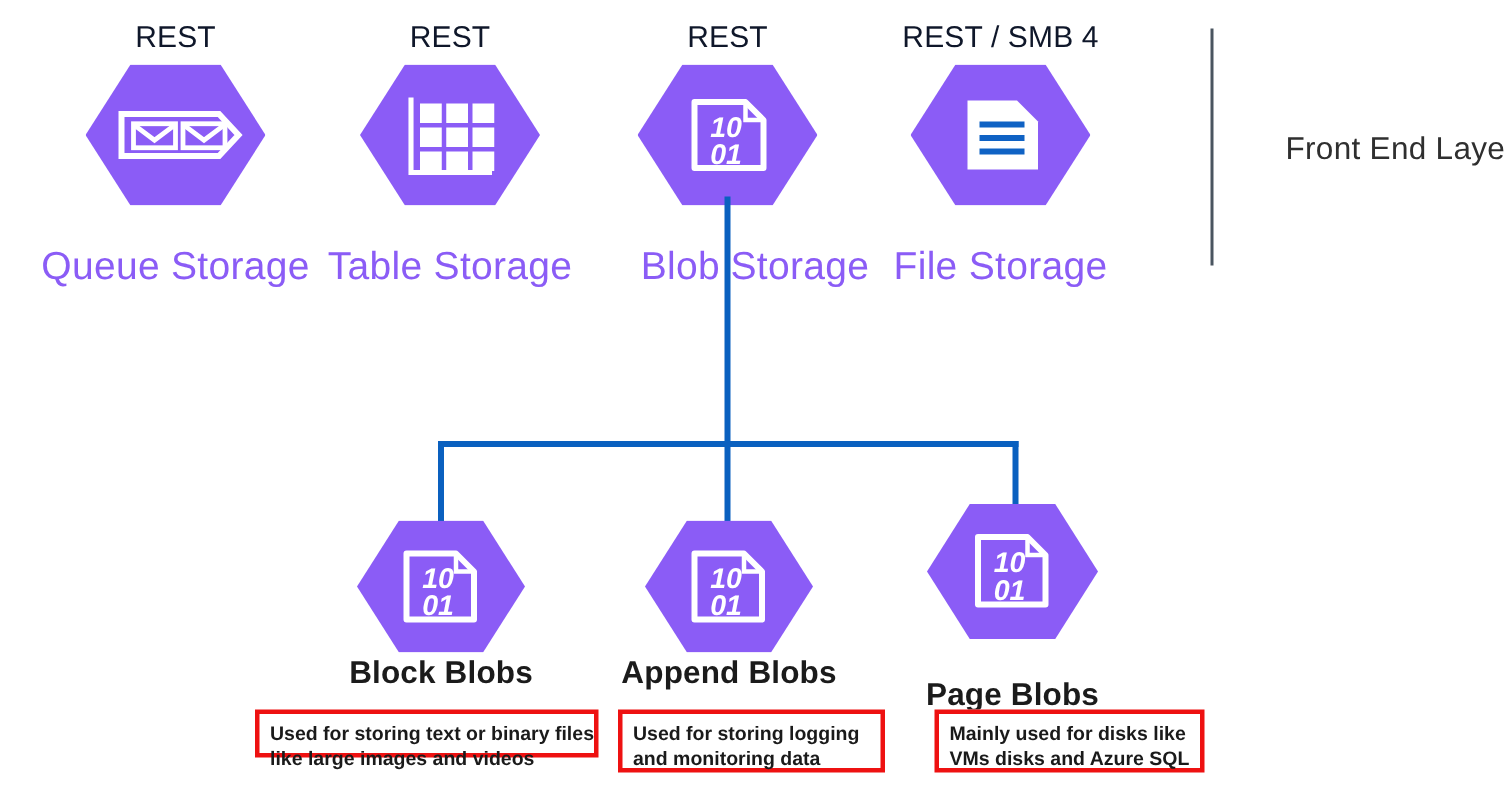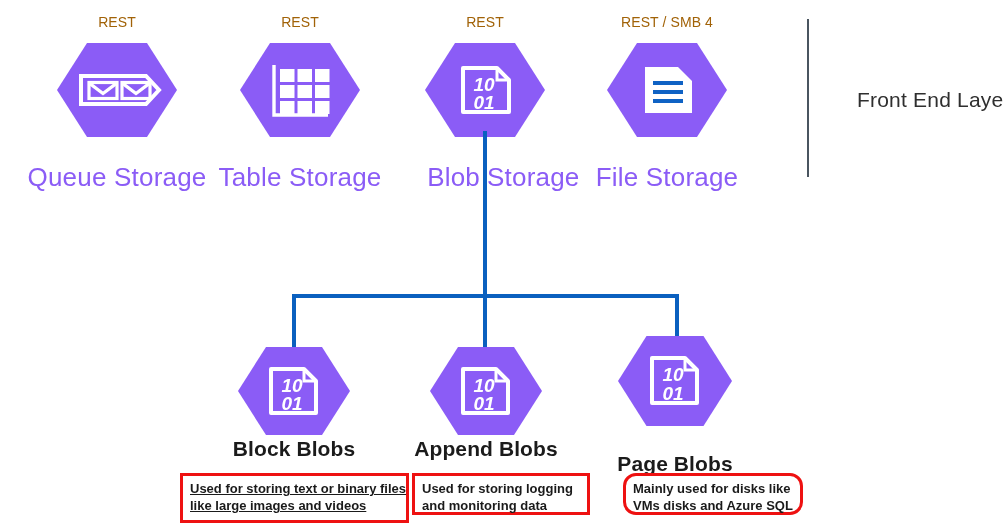--- a/index.html
+++ b/index.html
@@ -7,21 +7,21 @@
     width:1004px;height:527px;position:relative;overflow:hidden;
     background:#ffffff;
     font-family:"Liberation Sans","DejaVu Sans",sans-serif;
     -webkit-font-smoothing:antialiased;
   }
   #stage{position:absolute;left:0;top:0;width:1004px;height:527px;}
 
   
   .proto{
     position:absolute;text-align:center;
-    font-size:14px;color:#a16207;font-weight:400;
+    font-size:20px;color:#0f172a;font-weight:400;
     white-space:nowrap;letter-spacing:.1px;
   }
 
   
   .hex{
     position:absolute;
     background:#8b5cf6;
     -webkit-clip-path:polygon(25% 0%,75% 0%,100% 50%,75% 100%,25% 100%,0% 50%);
     clip-path:polygon(25% 0%,75% 0%,100% 50%,75% 100%,25% 100%,0% 50%);
     font-style:italic;
@@ -162,28 +162,28 @@
       <path d="M67 22 V34 H79" fill="none" stroke="#ffffff" stroke-width="3"></path>
       <text x="55" y="45" fill="#ffffff" font-size="19" font-weight="700" font-family="Liberation Sans, sans-serif" text-anchor="middle">10</text>
       <text x="55" y="64" fill="#ffffff" font-size="19" font-weight="700" font-family="Liberation Sans, sans-serif" text-anchor="middle">01</text>
     </svg>
   </div>
 
   <div class="blob-label" style="left:194px;top:437px;width:200px;">Block Blobs</div>
   <div class="blob-label" style="left:386px;top:437px;width:200px;">Append Blobs</div>
   <div class="blob-label" style="left:575px;top:427px;width:200px;margin-top:25px;">Page Blobs</div>
 
-  <div class="callout" style="left:180px;top:473px;width:229px;height:50px;text-decoration:underline;">
+  <div class="callout" style="left:170px;top:473px;width:229px;height:32px;">
     <span class="ln">Used for storing text or binary files</span>
     <span class="ln">like large images and videos</span>
   </div>
 
   <div class="callout" style="left:412px;top:473px;width:178px;height:42px;">
     <span class="ln">Used for storing logging</span>
     <span class="ln">and monitoring  data</span>
   </div>
 
-  <div class="callout" style="left:623px;top:473px;width:180px;height:42px;border-radius:13px;">
+  <div class="callout" style="left:623px;top:473px;width:180px;height:42px;">
     <span class="ln">Mainly used for disks like</span>
     <span class="ln">VMs disks and Azure SQL</span>
   </div>
 
 </div>
 
 </body></html>

